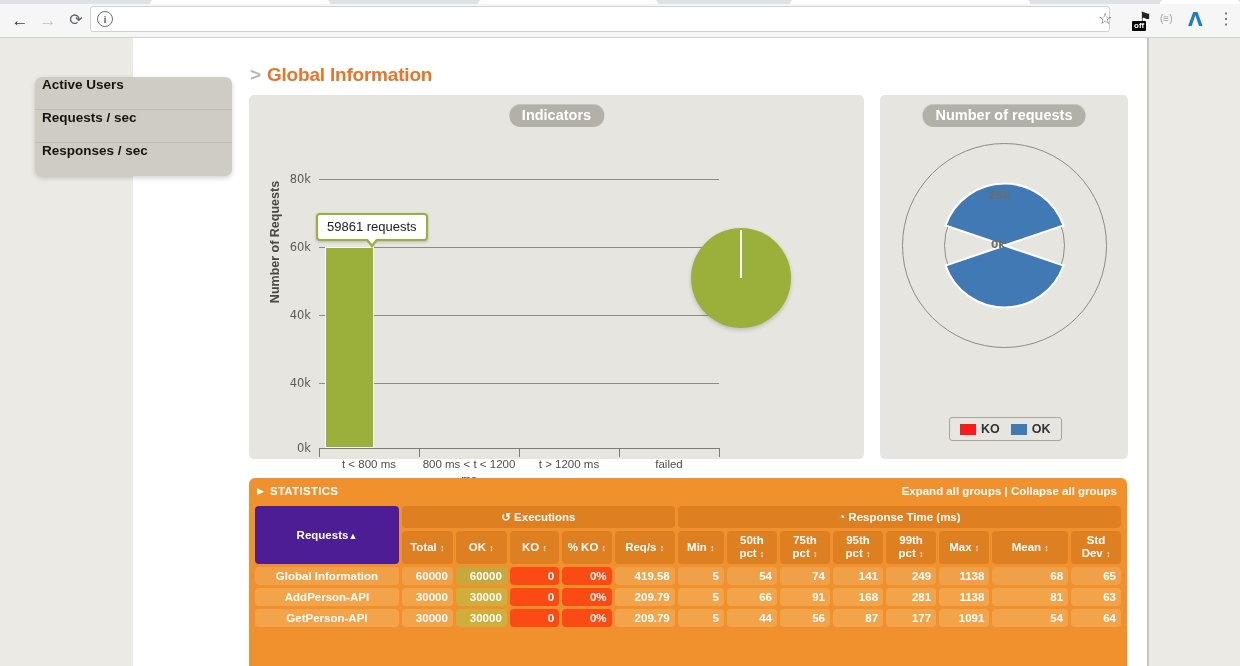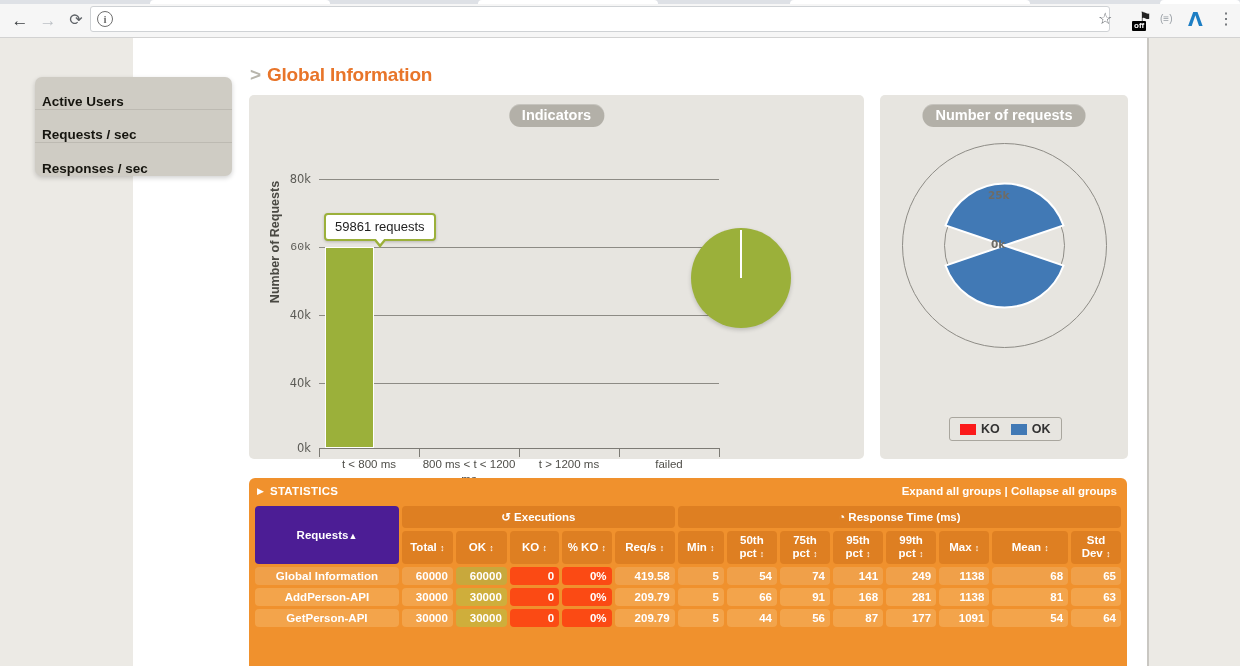--- a/index.html
+++ b/index.html
@@ -100,21 +100,21 @@
     position: absolute; left: 35px; top: 39px;
     width: 197px;
     background: #cfccc4;
     border-radius: 7px;
     box-shadow: 0 2px 5px rgba(0,0,0,0.18);
     overflow: hidden;
     z-index: 5;
   }
   .sidebar-item {
     height: 33px;
-    display: flex; align-items: flex-end;
+    display: flex; align-items: flex-start;
     padding-left: 7px;
     font-size: 13.5px; font-weight: bold; color: #16150f;
     border-bottom: 1px solid #bdbab2;
     cursor: pointer;
   }
   .sidebar-item:last-child { border-bottom: none; }
 
   
   #global-title {
     position: absolute; left: 250px; top: 26px;
@@ -306,34 +306,34 @@
   <div class="panel" id="indicators-panel">
     <div class="panel-title">Indicators</div>
 
     <div id="indicators-chart">
 
       <div id="ylabel">Number of Requests</div>
 
       <div class="ytick" style="left:30px;top:77px;">80k</div>
       <div class="gridline" style="left:70px;top:84px;width:400px;"></div>
 
-      <div class="ytick" style="left:30px;top:145px;font-family:Liberation Mono, monospace;">60k</div>
+      <div class="ytick" style="left:30px;top:145px;">60k</div>
       <div class="gridline" style="left:70px;top:152px;width:400px;"></div>
 
       <div class="ytick" style="left:30px;top:213px;">40k</div>
       <div class="gridline" style="left:70px;top:220px;width:400px;"></div>
 
       <div class="ytick" style="left:30px;top:281px;">40k</div>
       <div class="gridline" style="left:70px;top:288px;width:400px;"></div>
 
       <div class="ytick" style="left:30px;top:346px;">0k</div>
 
       <div id="bar-rect" style="left:76px;top:152px;width:49px;height:201px;"></div>
 
-      <div id="bar-tooltip" style="left:67px;top:118px;margin-left:8px;">59861 requests</div>
+      <div id="bar-tooltip" style="left:67px;top:118px;">59861 requests</div>
 
       <div id="xaxis-line" style="left:70px;top:353px;width:400px;"></div>
       <div class="xtick-mark" style="left:70px;top:353px;height:9px;"></div>
       <div class="xtick-mark" style="left:170px;top:353px;height:9px;"></div>
       <div class="xtick-mark" style="left:270px;top:353px;height:9px;"></div>
       <div class="xtick-mark" style="left:370px;top:353px;height:9px;"></div>
       <div class="xtick-mark" style="left:470px;top:353px;height:9px;"></div>
 
       <div class="xcat" style="left:70px;top:362px;width:100px;">t &lt; 800 ms</div>
       <div class="xcat" style="left:170px;top:362px;width:100px;">800 ms &lt; t &lt; 1200 ms</div>

